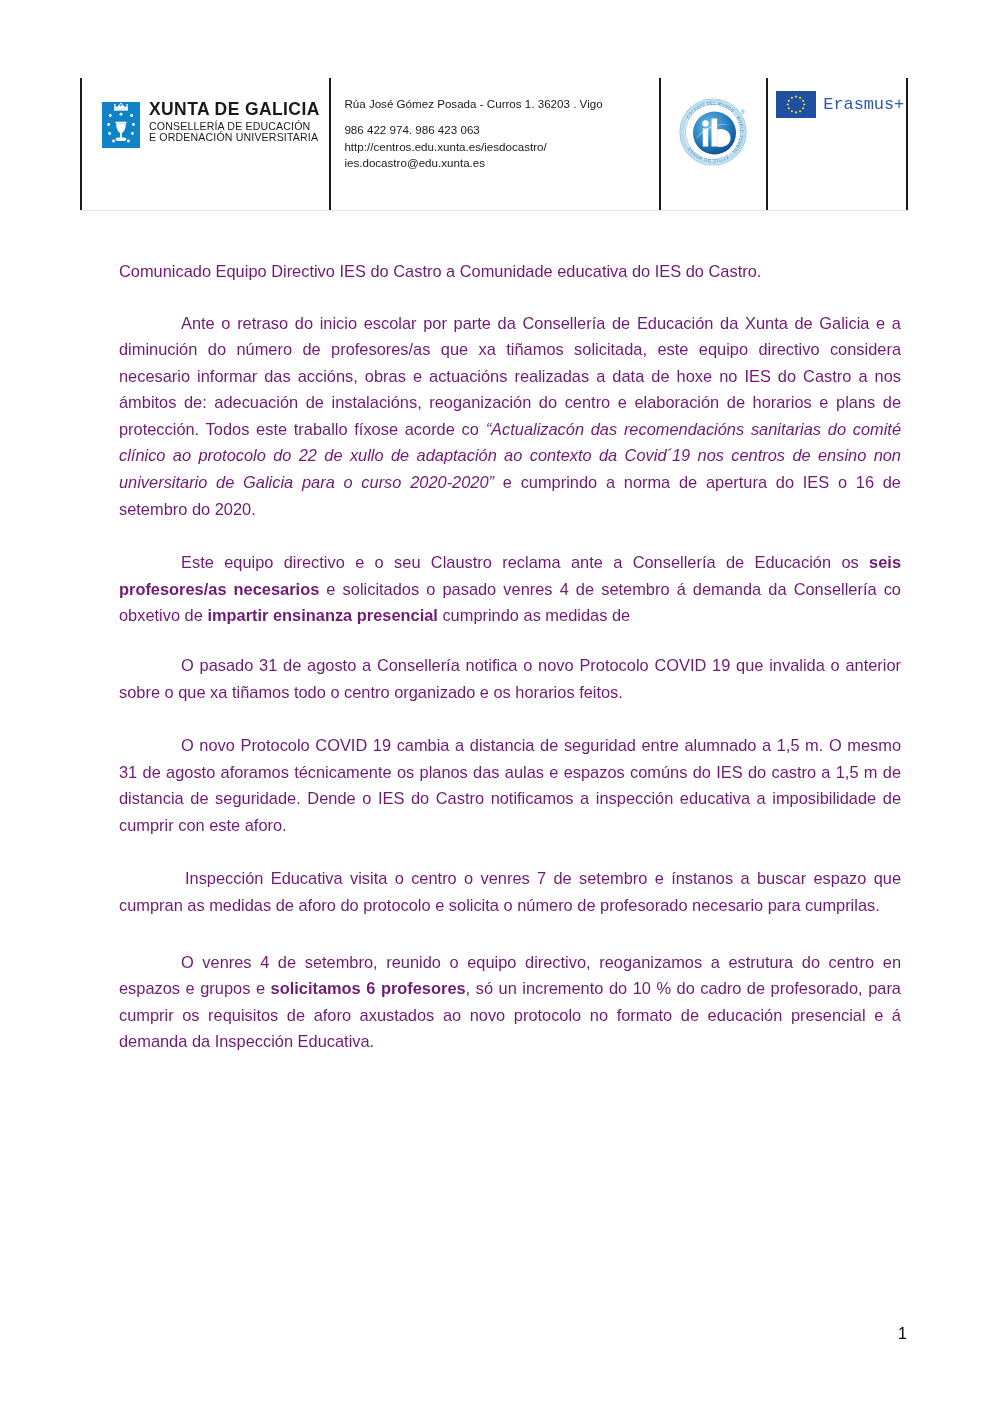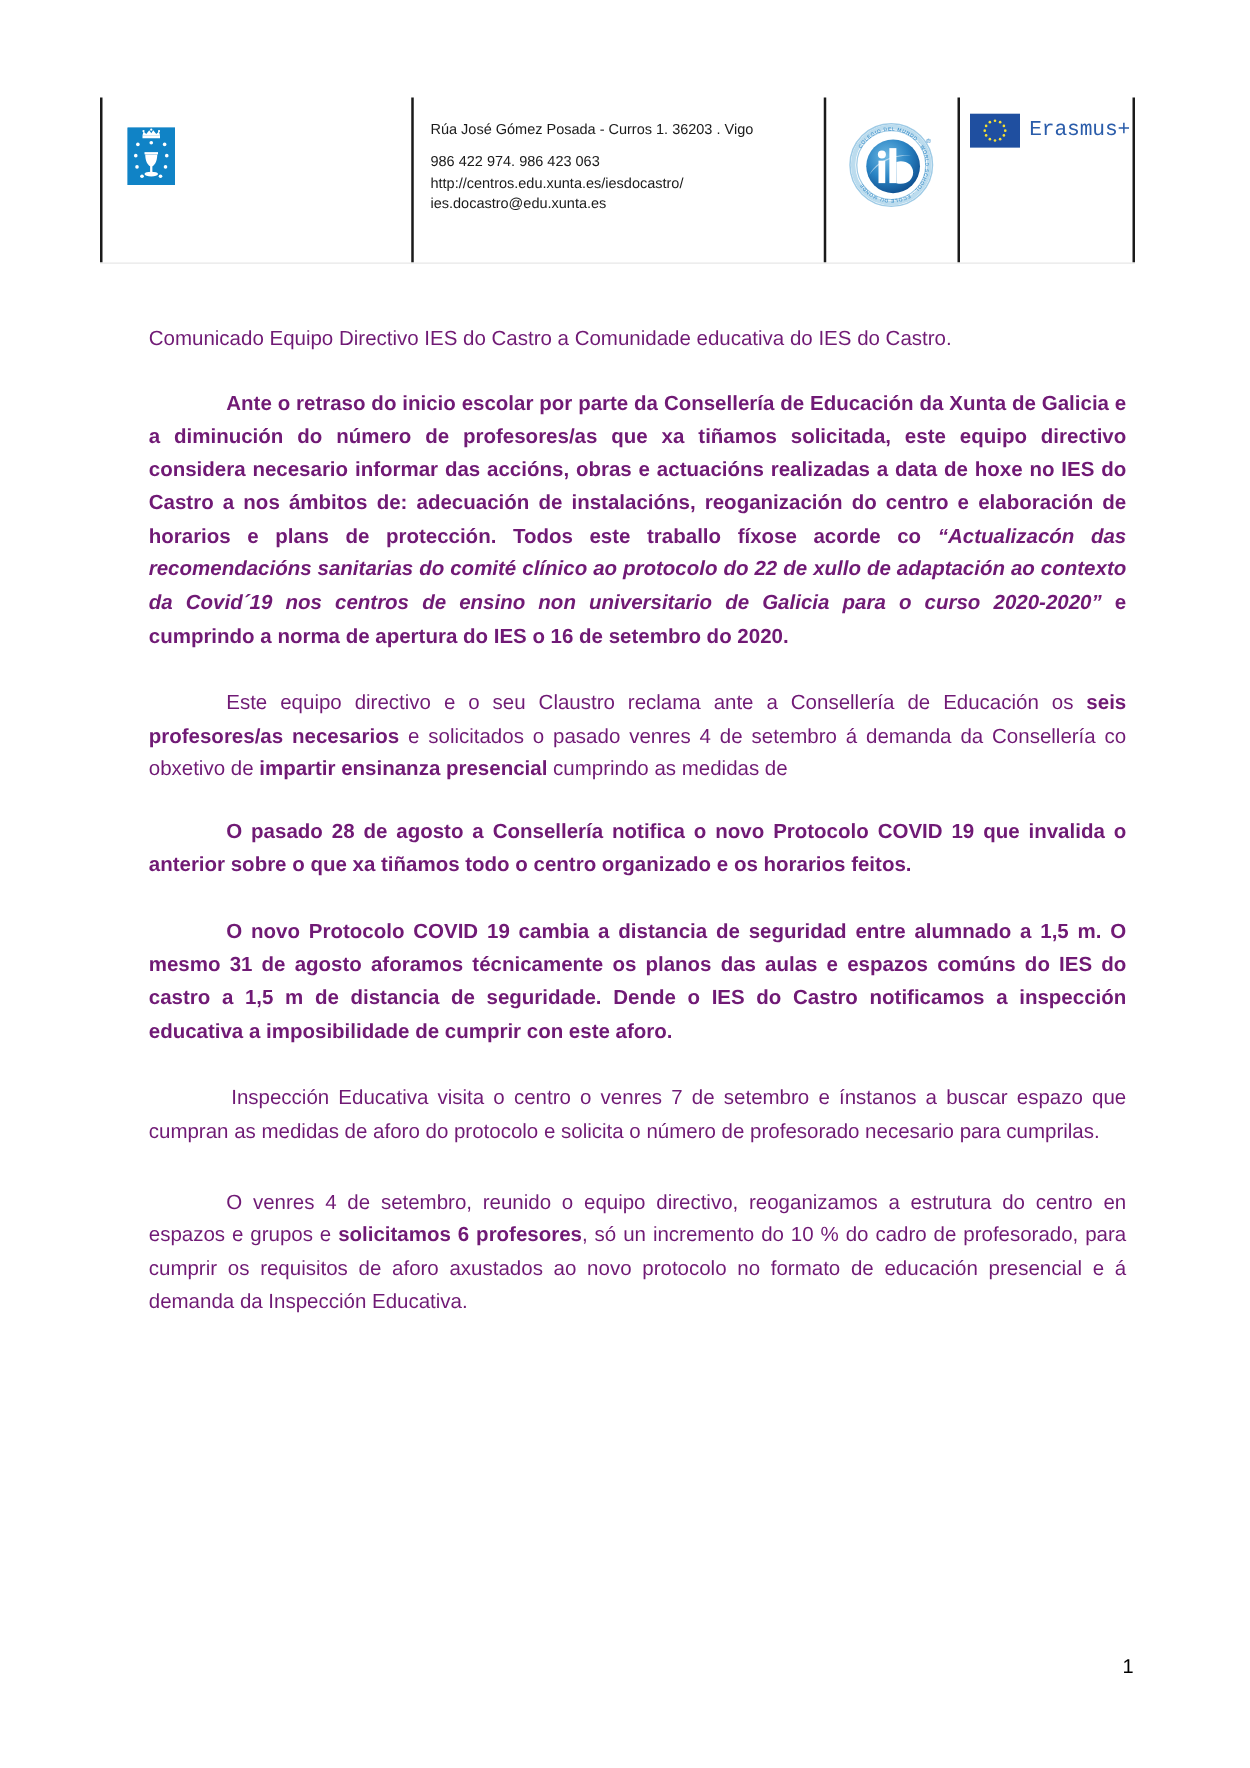--- a/index.html
+++ b/index.html
@@ -146,21 +146,21 @@
     margin: 0 0 20px 0;
     text-align: justify;
     line-height: 1.62;
   }
   .indent { display: inline-block; width: 62px; }
   .indent-sm { display: inline-block; width: 66px; }
   .no-indent { text-indent: 0; }
   .para-first { margin-bottom: 25px; }
   .it { font-style: italic; }
   .bd { font-weight: bold; }
-  .gap-lg { margin-bottom: 27px; font-weight: bold; }
+  .gap-lg { margin-bottom: 27px; }
   .gap-md { margin-bottom: 23px; }
   .gap-xl { margin-bottom: 30px; }
 
   
   .page-number {
     position: absolute;
     right: 93px;
     top: 1325px;
     font-size: 16px;
     color: #000000;
@@ -197,20 +197,25 @@
             <circle cx="19" cy="12.2" r="1.45"></circle>
             <circle cx="29.7" cy="13.5" r="1.45"></circle>
             <circle cx="6.6" cy="22.5" r="1.45"></circle>
             <circle cx="31.4" cy="22.5" r="1.45"></circle>
             <circle cx="7.6" cy="31.5" r="1.45"></circle>
             <circle cx="30.4" cy="31.5" r="1.45"></circle>
             <circle cx="11.6" cy="39.0" r="1.45"></circle>
             <circle cx="26.4" cy="39.0" r="1.45"></circle>
           </g>
         </svg>
+      </div>
+      <div class="xunta-text">
+        <div class="xunta-title">XUNTA DE GALICIA</div>
+        <div class="xunta-sub">CONSELLERÍA DE EDUCACIÓN</div>
+        <div class="xunta-sub2">E ORDENACIÓN UNIVERSITARIA</div>
       </div>
     </div>
   </div>
 
   <div class="header-cell hc-addr">
     <div class="addr-block">
       <div class="addr-street">Rúa José Gómez Posada - Curros 1. 36203 . Vigo</div>
       <div class="addr-line">986 422 974. 986 423 063</div>
       <div class="addr-line">http://centros.edu.xunta.es/iesdocastro/</div>
       <div class="addr-line">ies.docastro@edu.xunta.es</div>
@@ -283,21 +288,21 @@
 
 <div class="doc-body">
 
   <p class="para para-first no-indent"><span>Comunicado Equipo Directivo IES do Castro a Comunidade educativa do IES do Castro.</span></p>
 
   <p class="para gap-lg"><span class="indent"></span><span>Ante o retraso do inicio escolar por parte da Consellería de Educación da Xunta de Galicia e a diminución do número de profesores/as que xa tiñamos solicitada, este equipo directivo considera necesario informar das accións, obras e actuacións realizadas a data de hoxe no IES do Castro a nos ámbitos de: adecuación de instalacións, reoganización do centro e elaboración de horarios e plans de protección. Todos este traballo fíxose acorde co </span><span class="it">“Actualizacón das recomendacións sanitarias do comité clínico ao protocolo do 22 de xullo de adaptación ao contexto da Covid´19 nos centros de ensino non universitario de Galicia para o curso 2020-2020”</span><span> e cumprindo a norma de apertura do IES o 16 de setembro do 2020.</span></p>
 
   <p class="para gap-md"><span class="indent"></span><span>Este equipo directivo e o seu Claustro reclama ante a Consellería de Educación os </span><span class="bd">seis profesores/as necesarios</span><span> e solicitados o pasado venres 4 de setembro á demanda da Consellería co obxetivo de </span><span class="bd">impartir ensinanza presencial</span><span> cumprindo as medidas de</span></p>
 
 
-  <p class="para gap-lg"><span class="indent"></span><span>O pasado 28 de agosto a Consellería notifica o novo Protocolo COVID 19 que invalida o anterior sobre o que xa tiñamos todo o centro organizado e os horarios feitos.</span></p>
+  <p class="para gap-lg"><span class="indent"></span><span>O pasado 31 de agosto a Consellería notifica o novo Protocolo COVID 19 que invalida o anterior sobre o que xa tiñamos todo o centro organizado e os horarios feitos.</span></p>
 
   <p class="para gap-lg"><span class="indent"></span><span>O novo Protocolo COVID 19 cambia a distancia de seguridad entre alumnado a 1,5 m. O mesmo 31 de agosto aforamos técnicamente os planos das aulas e espazos comúns do IES do castro a 1,5 m de distancia de seguridade.  Dende o IES do Castro notificamos a inspección educativa a imposibilidade de cumprir con este aforo.</span></p>
 
 
   <p class="para gap-xl"><span class="indent-sm"></span><span>Inspección Educativa visita o centro o venres 7 de setembro e ínstanos a buscar espazo que cumpran as medidas de aforo do protocolo e solicita o número de profesorado necesario para cumprilas.</span></p>
 
   <p class="para"><span class="indent"></span><span>O  venres 4 de setembro, reunido o equipo directivo, reoganizamos a estrutura do centro en espazos e grupos e </span><span class="bd">solicitamos 6 profesores</span><span>, só un incremento do 10 % do cadro de profesorado, para cumprir os requisitos de aforo axustados ao novo protocolo no formato de educación presencial e á demanda da Inspección Educativa.</span></p>
 
 </div>
 

